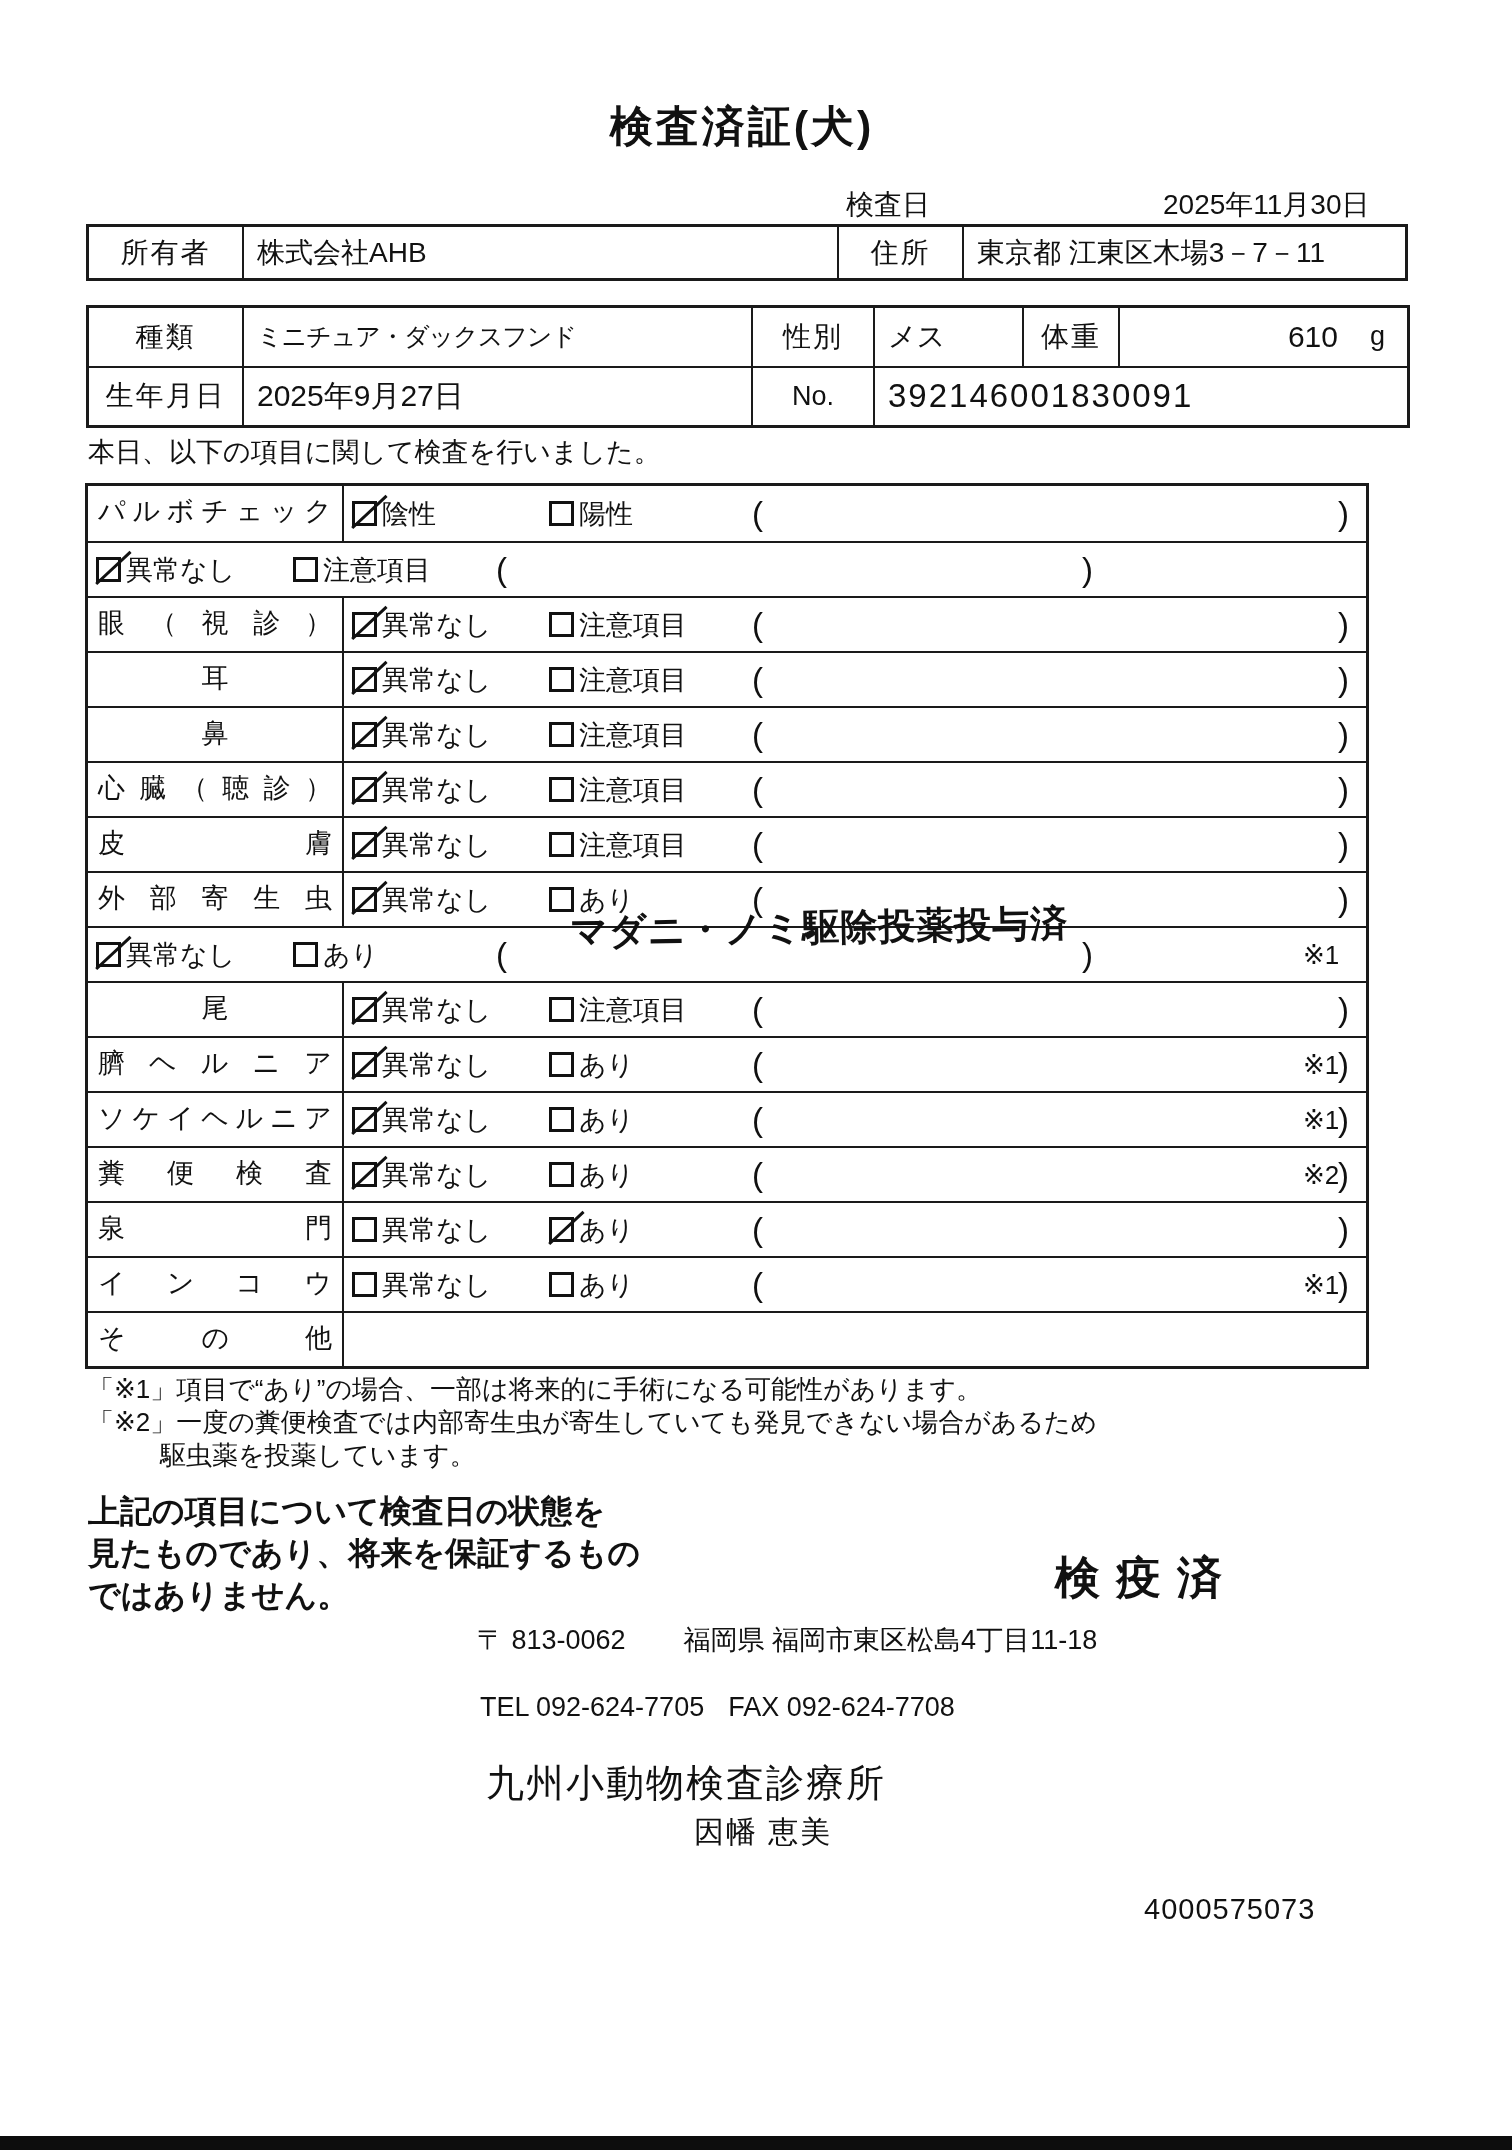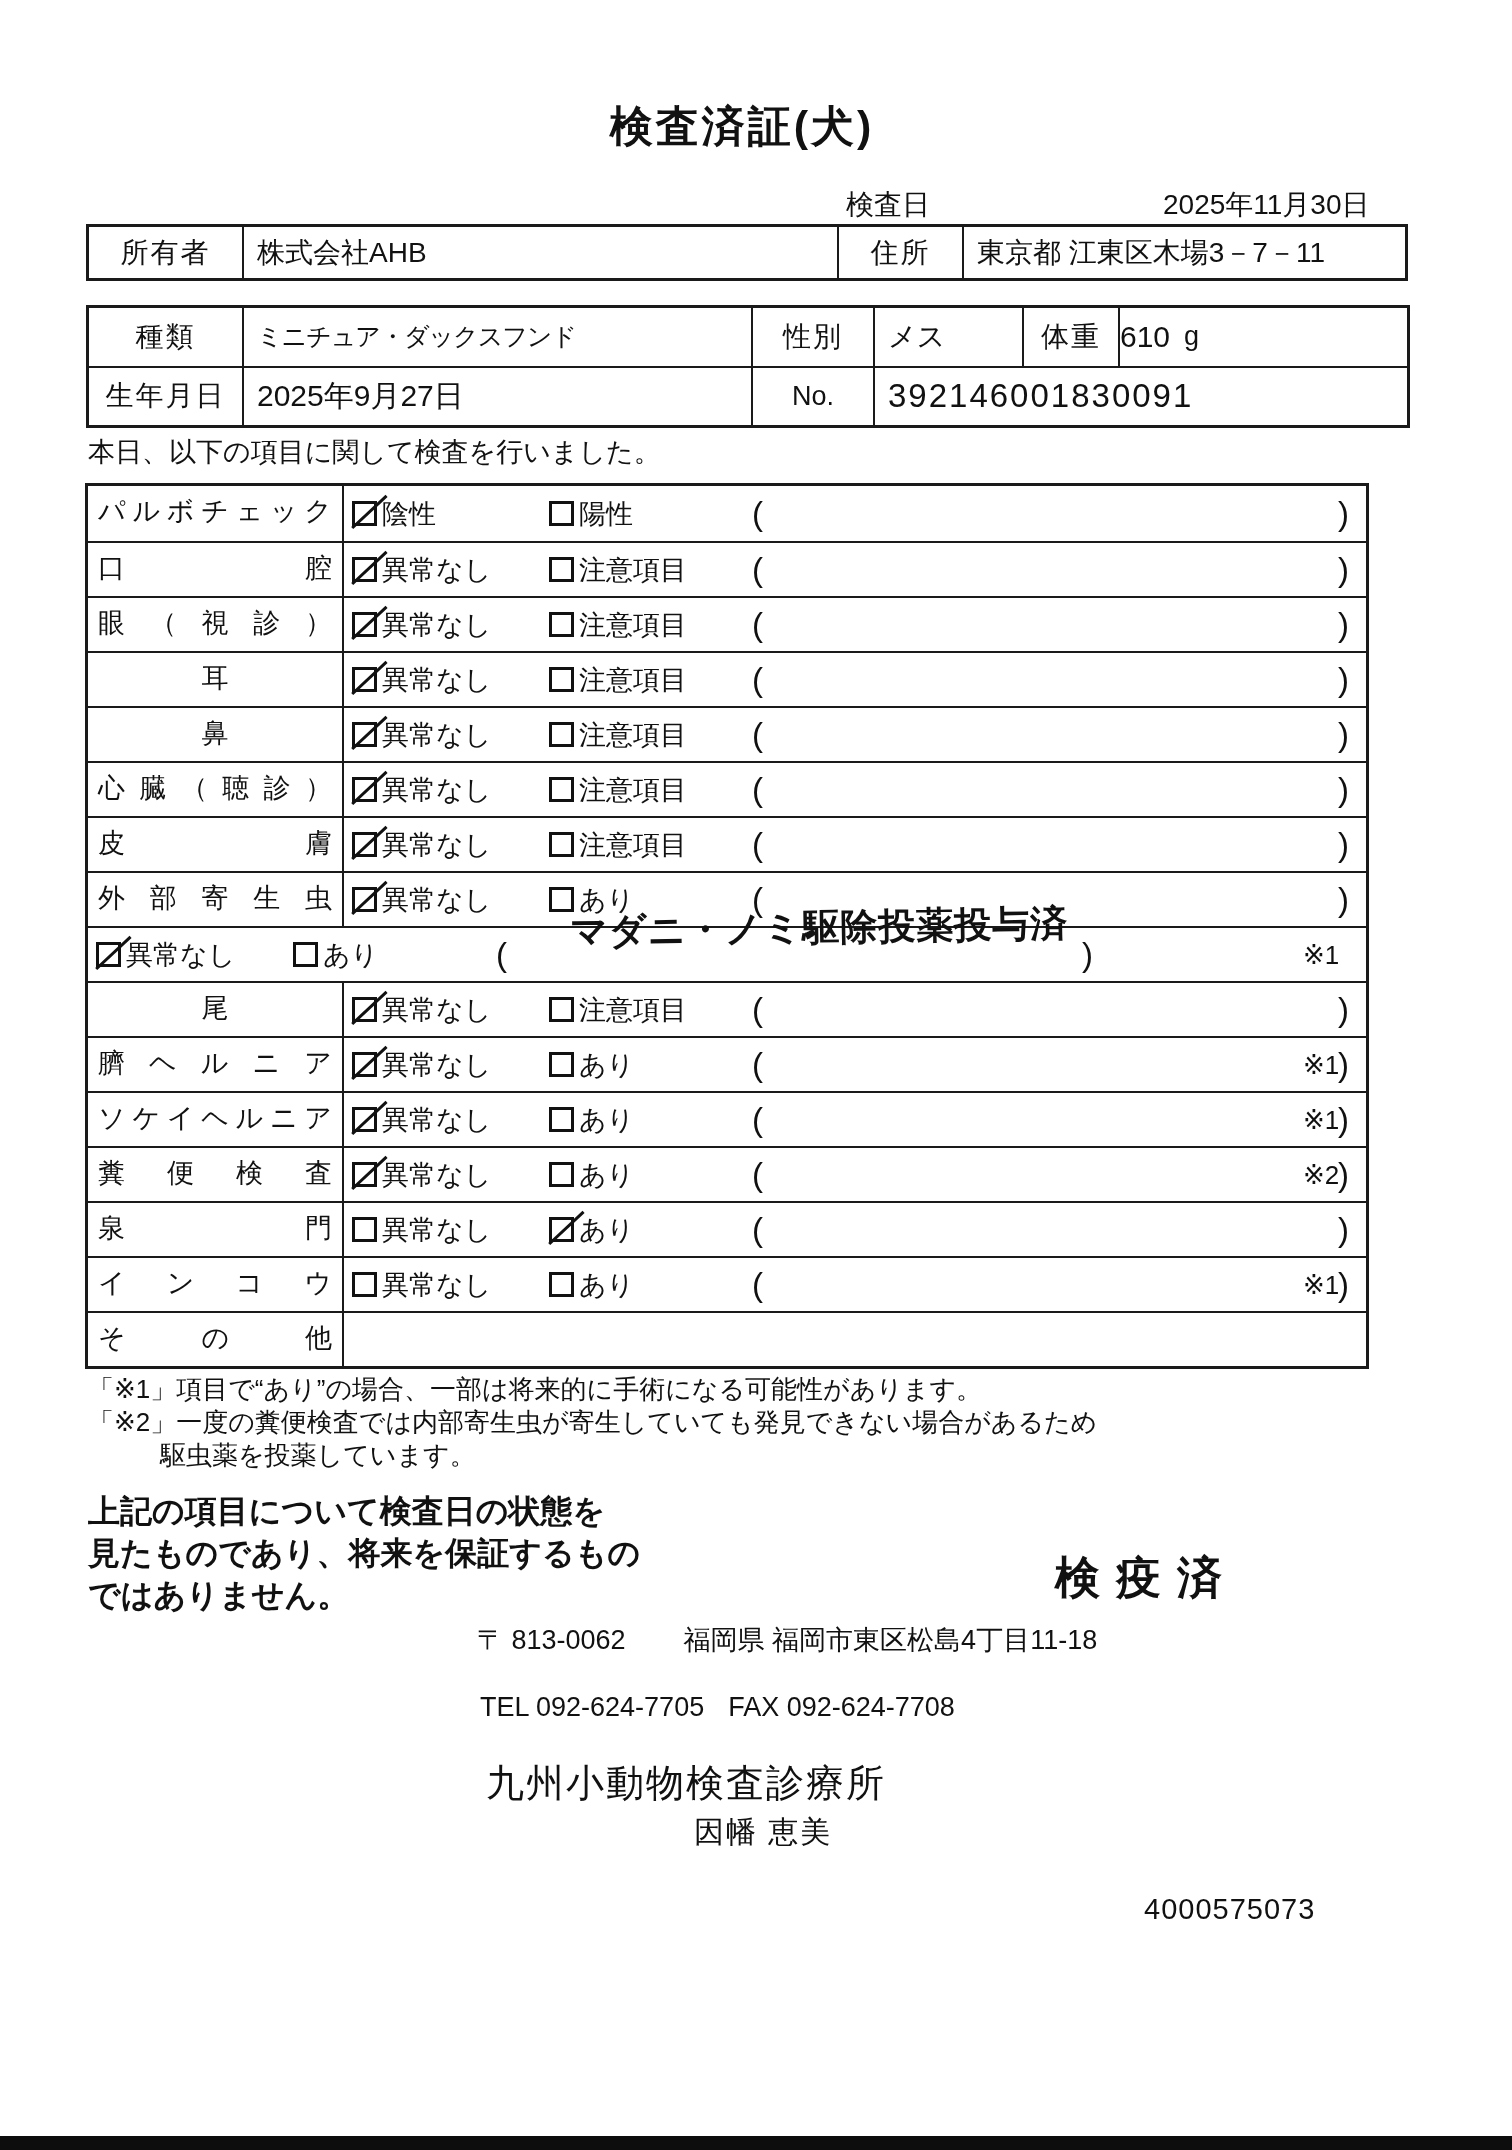--- a/index.html
+++ b/index.html
@@ -20,21 +20,21 @@
   .irow + .irow { border-top:2px solid #1a1a1a; }
   .icell { border-right:2px solid #1a1a1a; display:flex; align-items:center; font-size:28px; }
   .icell:last-child { border-right:none; }
   .icell.lbl { justify-content:center; letter-spacing:2px; }
   .icell.val { padding-left:13px; }
   #owner-table { left:86px; top:224px; width:1322px; height:57px; }
   #animal-table { left:86px; top:305px; width:1324px; height:123px; }
   .w155{width:155px;} .w511{width:595px;} .w125{width:125px;} .w509{width:509px;}
   .w122{width:122px;} .w149{width:149px;} .w96{width:96px;} .flex1{flex:1;}
   .breed-val { font-size:25px; letter-spacing:-1px; }
-  .weight-cell { gap:14px; }
+  .weight-cell { justify-content:flex-end; padding-right:22px; gap:32px; }
   .weight-num { font-size:30px; }
   .weight-unit { font-size:27px; }
   .no-val { font-size:33px; letter-spacing:2px; }
   .intro { left:88px; top:434px; font-size:27px; }
   
   #checklist { left:85px; top:483px; width:1284px; border:3px solid #1a1a1a; }
   .trow { position:relative; display:flex; height:55px; }
   .trow + .trow { border-top:2px solid #1a1a1a; }
   .tlabel {
     width:256px; border-right:2px solid #1a1a1a; font-size:27px; line-height:51px;
@@ -128,21 +128,20 @@
           <span class="optlabel">陽性</span>
         </span>
         <span class="paren open">(</span>
         <span class="paren close">)</span>
 
       </div>
       <span class="mark"></span>
     </div>
 
     <div class="trow">
-      <div class="tlabel">口腔</div>
       <div class="topts">
         <span class="opt opt1">
           <span class="cb checked"></span>
           <span class="optlabel">異常なし</span>
         </span>
         <span class="opt opt2">
           <span class="cb"></span>
           <span class="optlabel">注意項目</span>
         </span>
         <span class="paren open">(</span>

